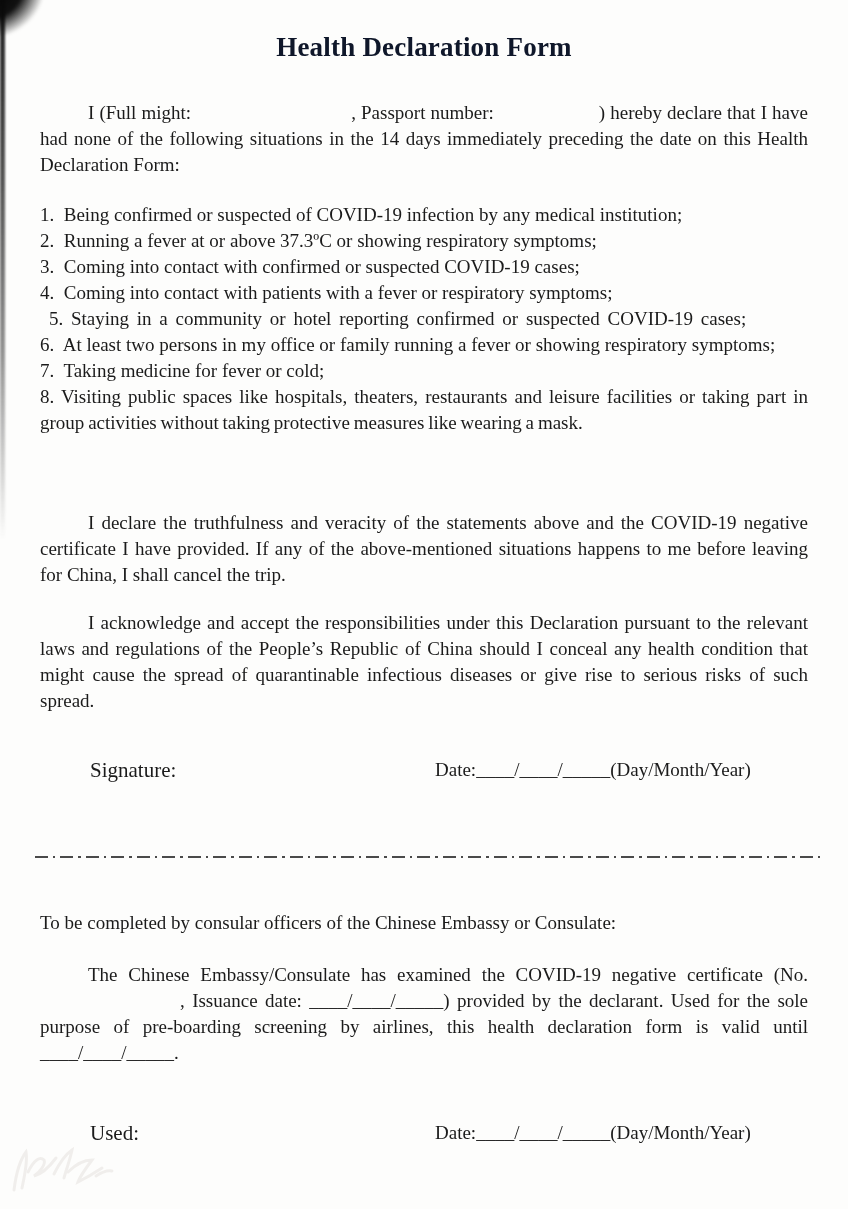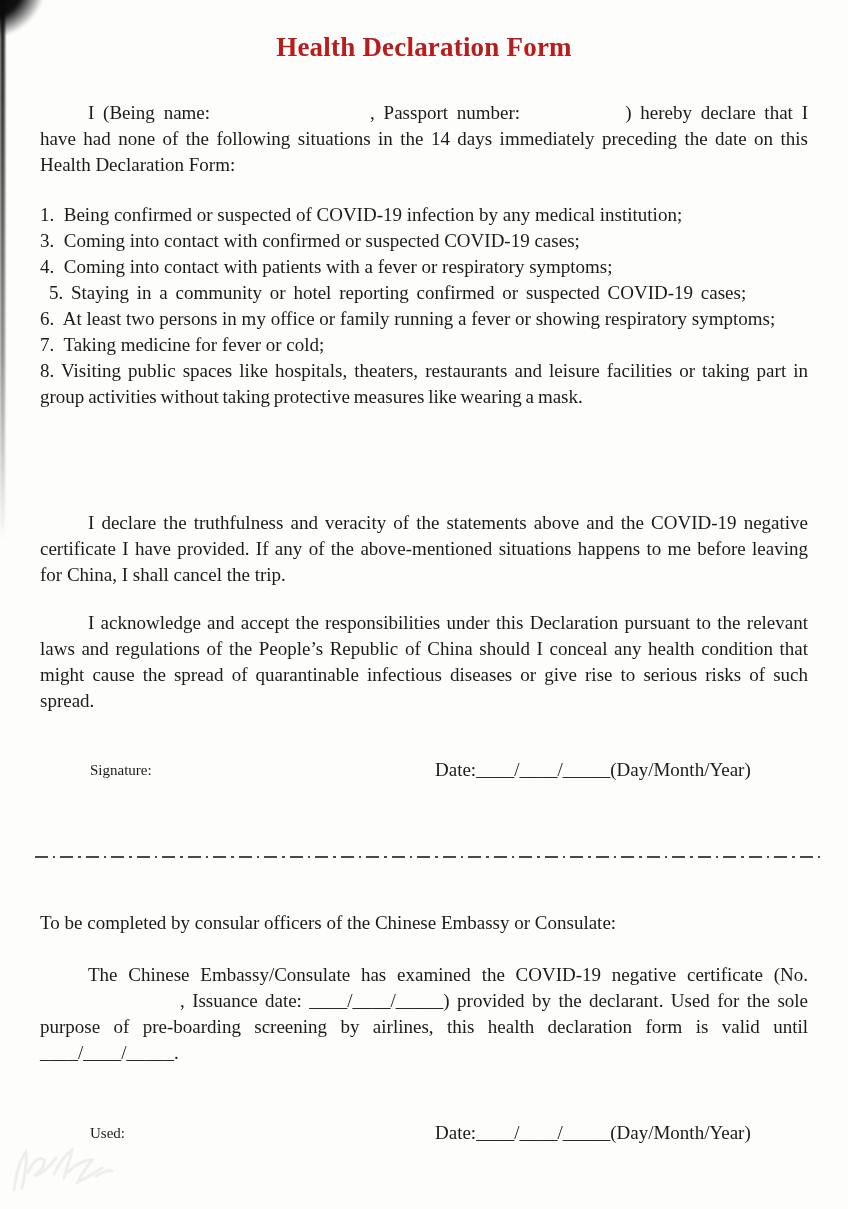--- a/index.html
+++ b/index.html
@@ -33,21 +33,21 @@
     filter: blur(0.8px);
   }
   
   .block { position: absolute; left: 40px; right: 40px; }
   .title {
     position: absolute; left: 0; right: 0; top: 32px;
     margin: 0;
     text-align: center;
     font-size: 27px; font-weight: bold;
     letter-spacing: 0.2px;
-    color: #b91c1c;
+    color: #0f172a;
   }
   .para {
     margin: 0;
     font-size: 19px;
     line-height: 26px;
     text-align: justify;
     text-justify: inter-word;
   }
   .indent { text-indent: 48px; }
   .pos-intro   { top: 100px; }
@@ -58,21 +58,21 @@
   .pos-divider { top: 856px; }
   .pos-cons-heading { top: 910px; text-align: left; }
   .pos-cons-para    { top: 962px; }
   .pos-seal    { top: 1120px; height: 28px; }
   .item5 { word-spacing: 3px; margin-left: 9px; }
   .item8 { word-spacing: -0.9px; }
   .blank { display: inline-block; height: 1px; }
   .w160 { width: 160px; }
   .w105 { width: 105px; }
   .w140 { width: 140px; }
-  .row-label { position: absolute; left: 50px; font-size: 15px; line-height: 26px; }
+  .row-label { position: absolute; left: 50px; font-size: 21px; line-height: 26px; }
   .row-date  { position: absolute; left: 395px; font-size: 19px; line-height: 26px; white-space: nowrap; }
   .date-label { }
   .divider {
     position: absolute; left: 35px; right: 26px; height: 2px;
     background: repeating-linear-gradient(to right,
       #4a4a4a 0px, #4a4a4a 13px,
       rgba(0,0,0,0) 13px, rgba(0,0,0,0) 18px,
       #4a4a4a 18px, #4a4a4a 20.5px,
       rgba(0,0,0,0) 20.5px, rgba(0,0,0,0) 25.5px);
   }
@@ -84,24 +84,25 @@
 </head>
 <body>
 
 <div class="page">
 
   <div class="artifact-corner"></div>
   <div class="artifact-strip"></div>
 
   <h1 class="title">Health Declaration Form</h1>
 
-  <p class="para indent block pos-intro"><span>I (Being name:</span><span class="blank w160"></span><span>, Passport number:</span><span class="blank w105"></span><span>) hereby declare that I have had none of the following situations in the 14 days immediately preceding the date on this Health Declaration Form:</span></p>
+  <p class="para indent block pos-intro"><span>I (Full might:</span><span class="blank w160"></span><span>, Passport number:</span><span class="blank w105"></span><span>) hereby declare that I have had none of the following situations in the 14 days immediately preceding the date on this Health Declaration Form:</span></p>
 
   <div class="block pos-list">
     <p class="para">1.&nbsp; Being confirmed or suspected of COVID-19 infection by any medical institution;</p>
+    <p class="para">2.&nbsp; Running a fever at or above 37.3ºC or showing respiratory symptoms;</p>
     <p class="para">3.&nbsp; Coming into contact with confirmed or suspected COVID-19 cases;</p>
     <p class="para">4.&nbsp; Coming into contact with patients with a fever or respiratory symptoms;</p>
     <p class="para item5">5. Staying in a community or hotel reporting confirmed or suspected COVID-19 cases;</p>
     <p class="para">6.&nbsp; At least two persons in my office or family running a fever or showing respiratory symptoms;</p>
     <p class="para">7.&nbsp; Taking medicine for fever or cold;</p>
     <p class="para item8">8. Visiting public spaces like hospitals, theaters, restaurants and leisure facilities or taking part in group activities without taking protective measures like wearing a mask.</p>
   </div>
 
   <p class="para indent block pos-decl1">I declare the truthfulness and veracity of the statements above and the COVID-19 negative certificate I have provided. If any of the above-mentioned situations happens to me before leaving for China, I shall cancel the trip.</p>
 

